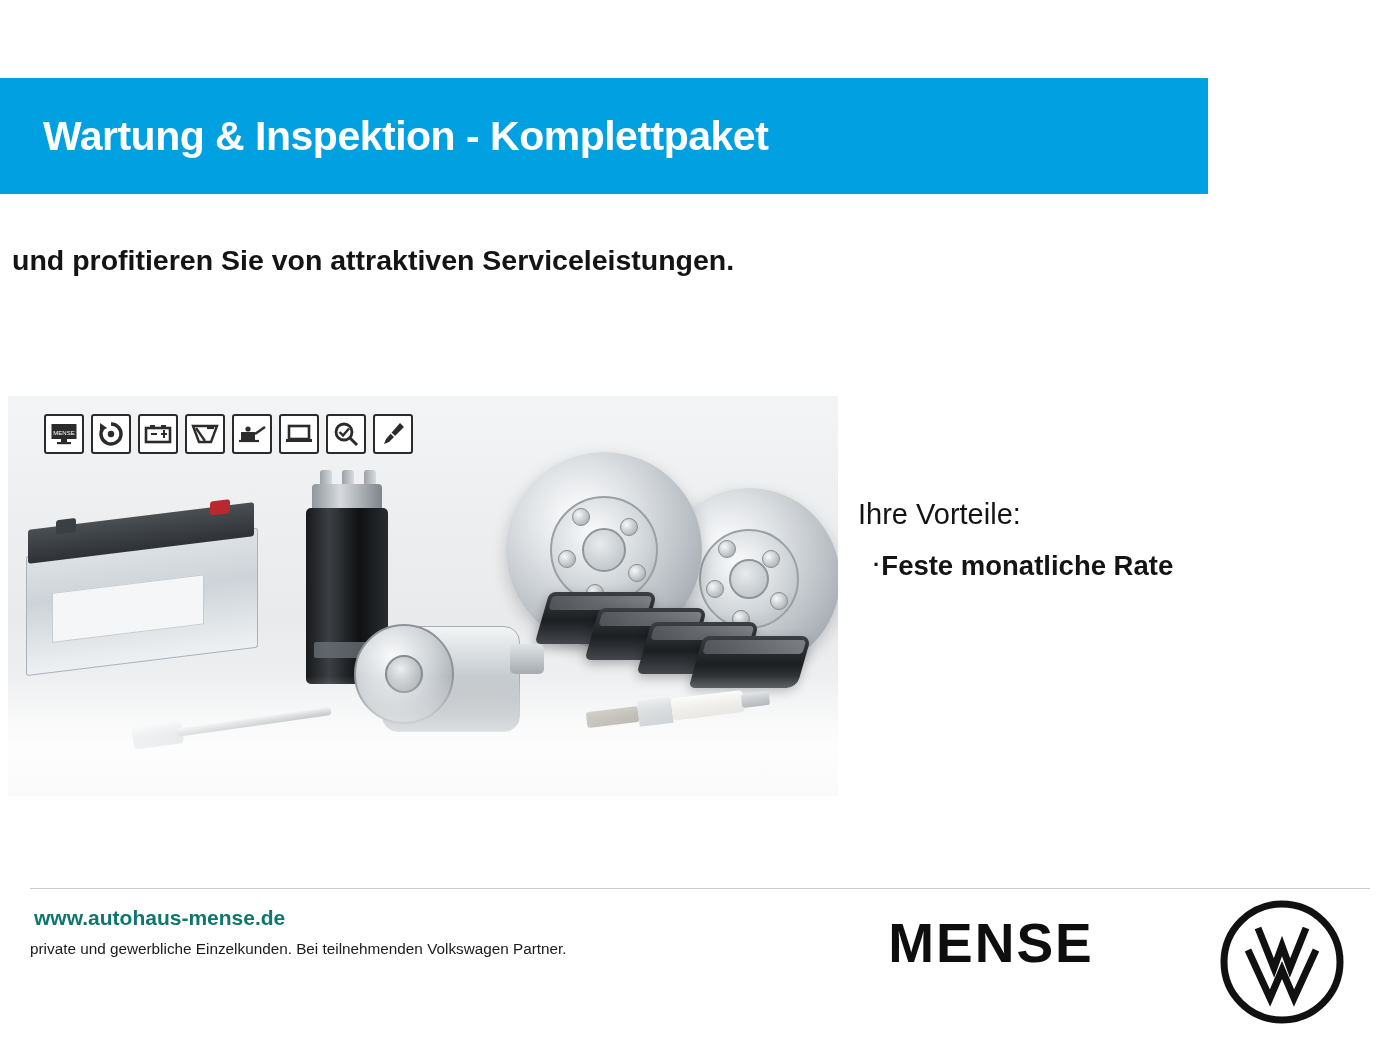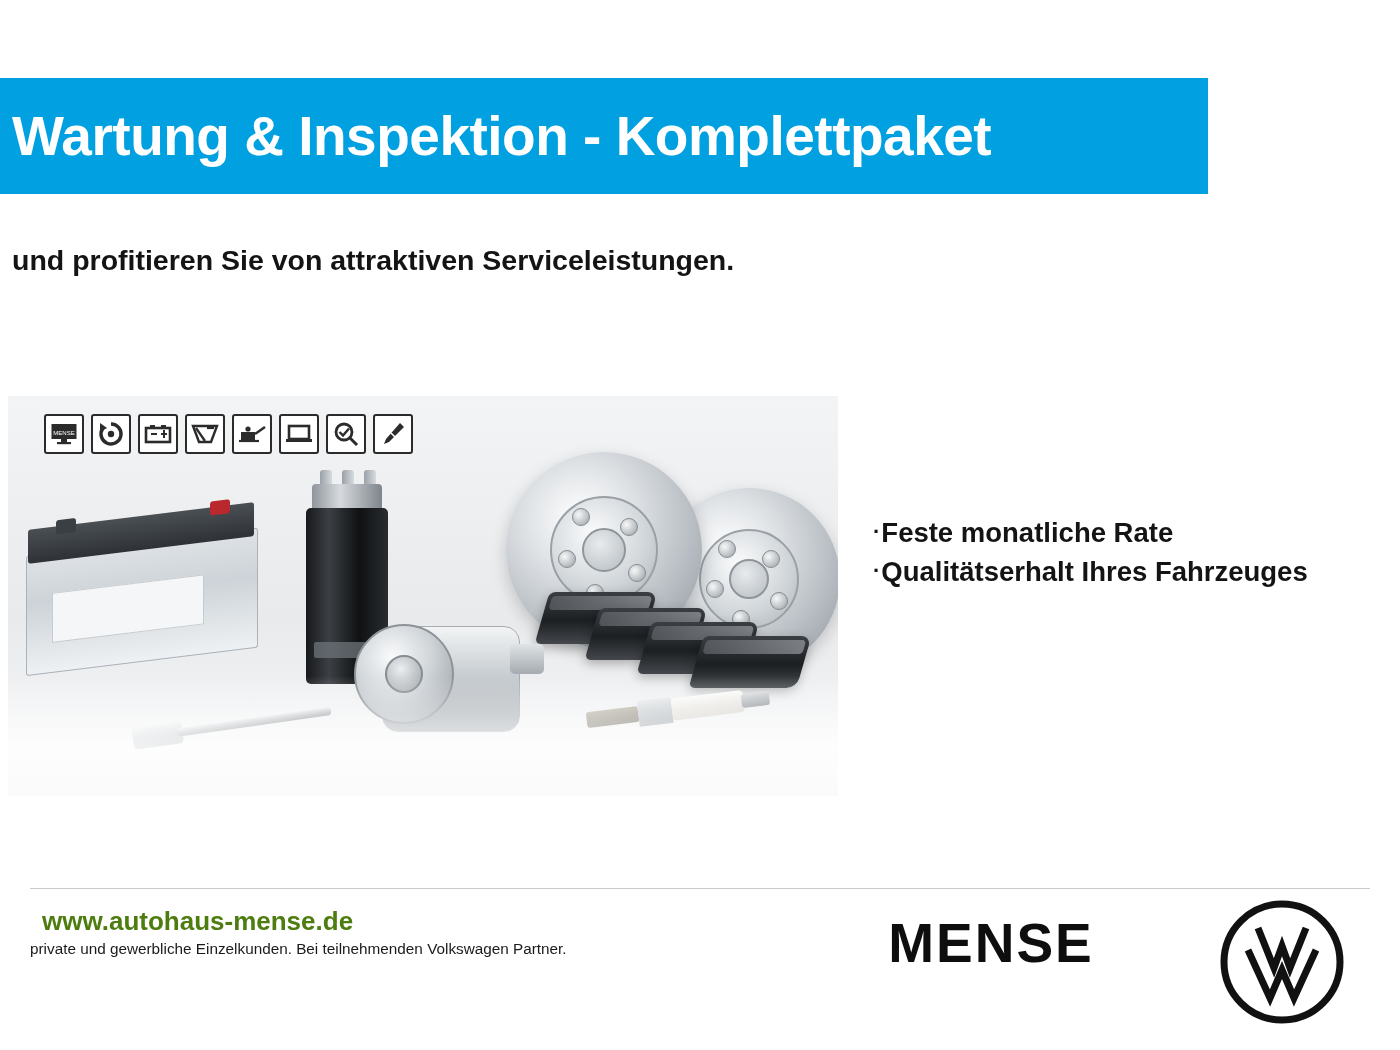--- a/index.html
+++ b/index.html
@@ -22,24 +22,24 @@
     left: 0;
     top: 78px;
     width: 1208px;
     height: 116px;
     background: #00A0E1;
     display: flex;
     align-items: center;
   }
   .banner-title {
     color: #ffffff;
-    font-size: 55px;
+    font-size: 41px;
     font-weight: bold;
     letter-spacing: -0.5px;
-    margin-left: 12px;
+    margin-left: 43px;
     white-space: nowrap;
   }
 
   
   .subhead {
     position: absolute;
     left: 12px;
     top: 240px;
     width: 900px;
     font-size: 28.5px;
@@ -351,25 +351,25 @@
   .footer-rule {
     position: absolute;
     left: 30px;
     top: 888px;
     width: 1340px;
     height: 1px;
     background: #c8cbcd;
   }
   .footer-url {
     position: absolute;
-    left: 42px;
+    left: 34px;
     top: 906px;
-    font-size: 26px;
+    font-size: 21px;
     font-weight: bold;
-    color: #4d7c0f;
+    color: #0f766e;
   }
   .footer-legal {
     position: absolute;
     left: 30px;
     top: 938px;
     width: 700px;
     font-size: 15.3px;
     line-height: 1.5;
     color: #1a1a1a;
   }
@@ -545,23 +545,23 @@
 
   <div class="rod">
     <div class="head"></div>
     <div class="shaft"></div>
   </div>
 
   <div class="photo-floor"></div>
 </div>
 
 <div class="benefits">
+  <div class="benefits-title">Ihre Vorteile:</div>
   <ul class="benefits-list">
     <li><span class="dot">·</span><span>Feste monatliche Rate</span></li>
-    <li><span class="dot">·</span><span>Qualitätserhalt Ihres Fahrzeuges</span></li>
   </ul>
 </div>
 
 <div class="footer-rule"></div>
 
 <div class="footer-url">www.autohaus-mense.de</div>
 
 <div class="footer-legal">
   <div>private und gewerbliche Einzelkunden. Bei teilnehmenden Volkswagen Partner.</div>
 </div>

